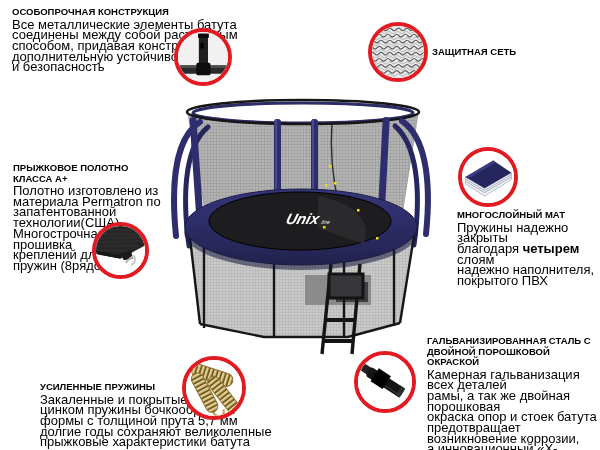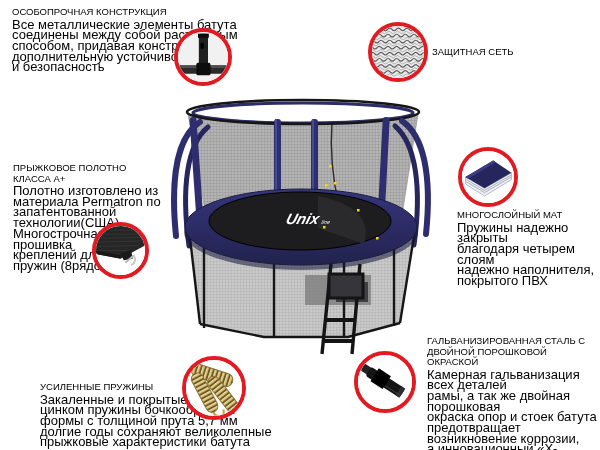--- a/index.html
+++ b/index.html
@@ -1,21 +1,21 @@
 <!DOCTYPE html>
 <html><head>
 <meta charset="utf-8">
 <style>
   html,body{margin:0;padding:0;background:#fff;}
   .canvas{position:relative;width:600px;height:450px;background:#ffffff;overflow:hidden;
           font-family:"Liberation Sans",sans-serif;color:#000;}
   .feature{position:absolute;}
-  .feature h3{margin:0 0 2px 0;font-size:9.5px;line-height:10.5px;font-weight:normal;white-space:pre-line;}
+  .feature h3{margin:0 0 2px 0;font-size:9.5px;line-height:10.5px;font-weight:bold;white-space:pre-line;}
   .feature .body{font-size:13px;line-height:10.7px;white-space:pre-line;}
-  .feature .body b{font-weight:normal;}
+  .feature .body b{font-weight:bold;}
   .f-construction{left:12px;top:7px;}
   .f-net{left:432px;top:17px;margin-top:30px;}
   .f-fabric{left:13px;top:163px;}
   .f-mat{left:457px;top:210px;}
   .f-springs{left:40px;top:382px;}
   .f-steel{left:427px;top:336px;}
   .callout{position:absolute;box-sizing:border-box;border:4px solid #e21b22;border-radius:50%;
            background:#fff;overflow:hidden;}
   .callout svg{display:block;width:100%;height:100%;}
   .c-joint{left:174px;top:28px;width:58px;height:58px;}

